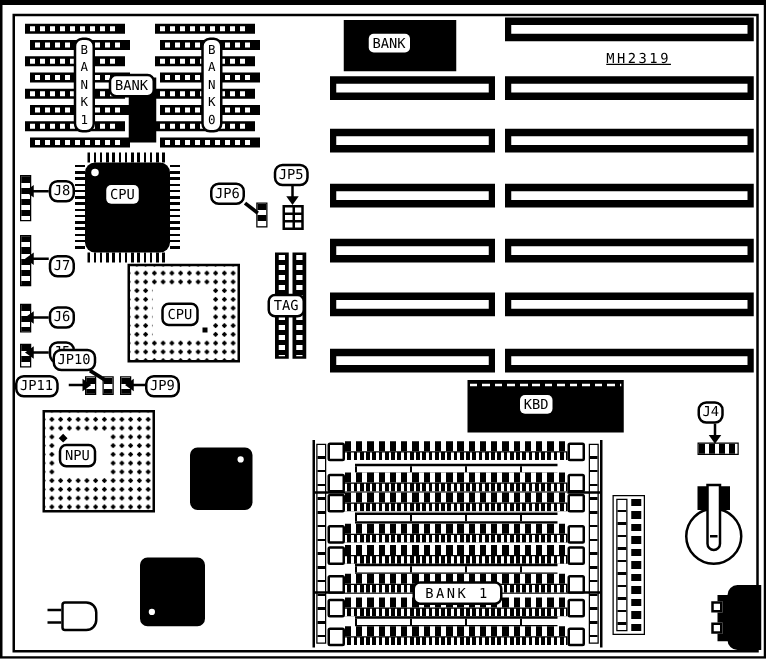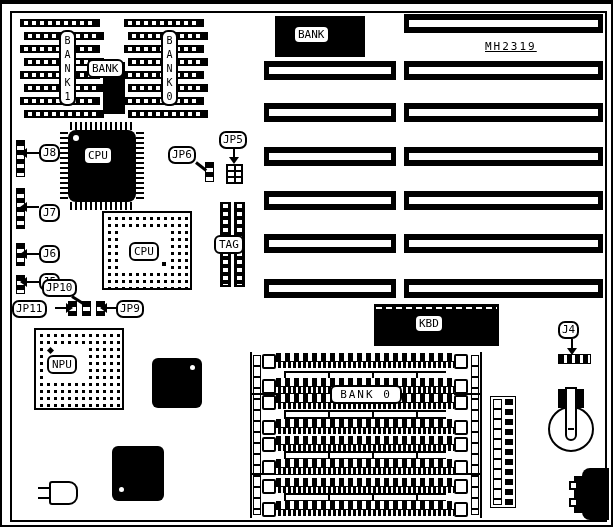--- a/index.html
+++ b/index.html
@@ -256,21 +256,21 @@
     <div class="simm-row" style="top:42px;"></div>
     <div class="simm-gap" style="top:58px;"></div>
     <div class="simm-row" style="top:67px;"></div>
     <div class="simm-row" style="top:84px;"></div>
     <div class="simm-gap" style="top:99px;"></div>
     <div class="simm-row" style="top:107px;"></div>
     <div class="simm-row" style="top:126px;"></div>
     <div class="simm-gap" style="top:141px;"></div>
     <div class="simm-row" style="top:149px;"></div>
   </div>
-  <div class="lbl bordered" style="left:328px;top:381px;width:72px;letter-spacing:2px;">BANK 0</div>
+  <div class="lbl bordered" style="left:328px;top:461px;width:72px;letter-spacing:2px;">BANK 1</div>
 
   <div class="callout" style="left:556px;top:317px;">J4</div>
   <div class="vlead arrow-d" style="left:569px;top:335px;height:10px;"></div>
   <div class="hstrip" style="left:556px;top:350px;width:33px;height:10px;"></div>
 
   <div class="circle" style="left:546px;top:402px;width:46px;height:46px;"></div>
   <div class="cap" style="left:556px;top:385px;width:26px;height:19px;"></div>
   <div class="capsule" style="left:563px;top:383px;width:12px;height:54px;"></div>
 
   <div class="pwr-conn" style="left:488px;top:392px;width:26px;height:112px;">

